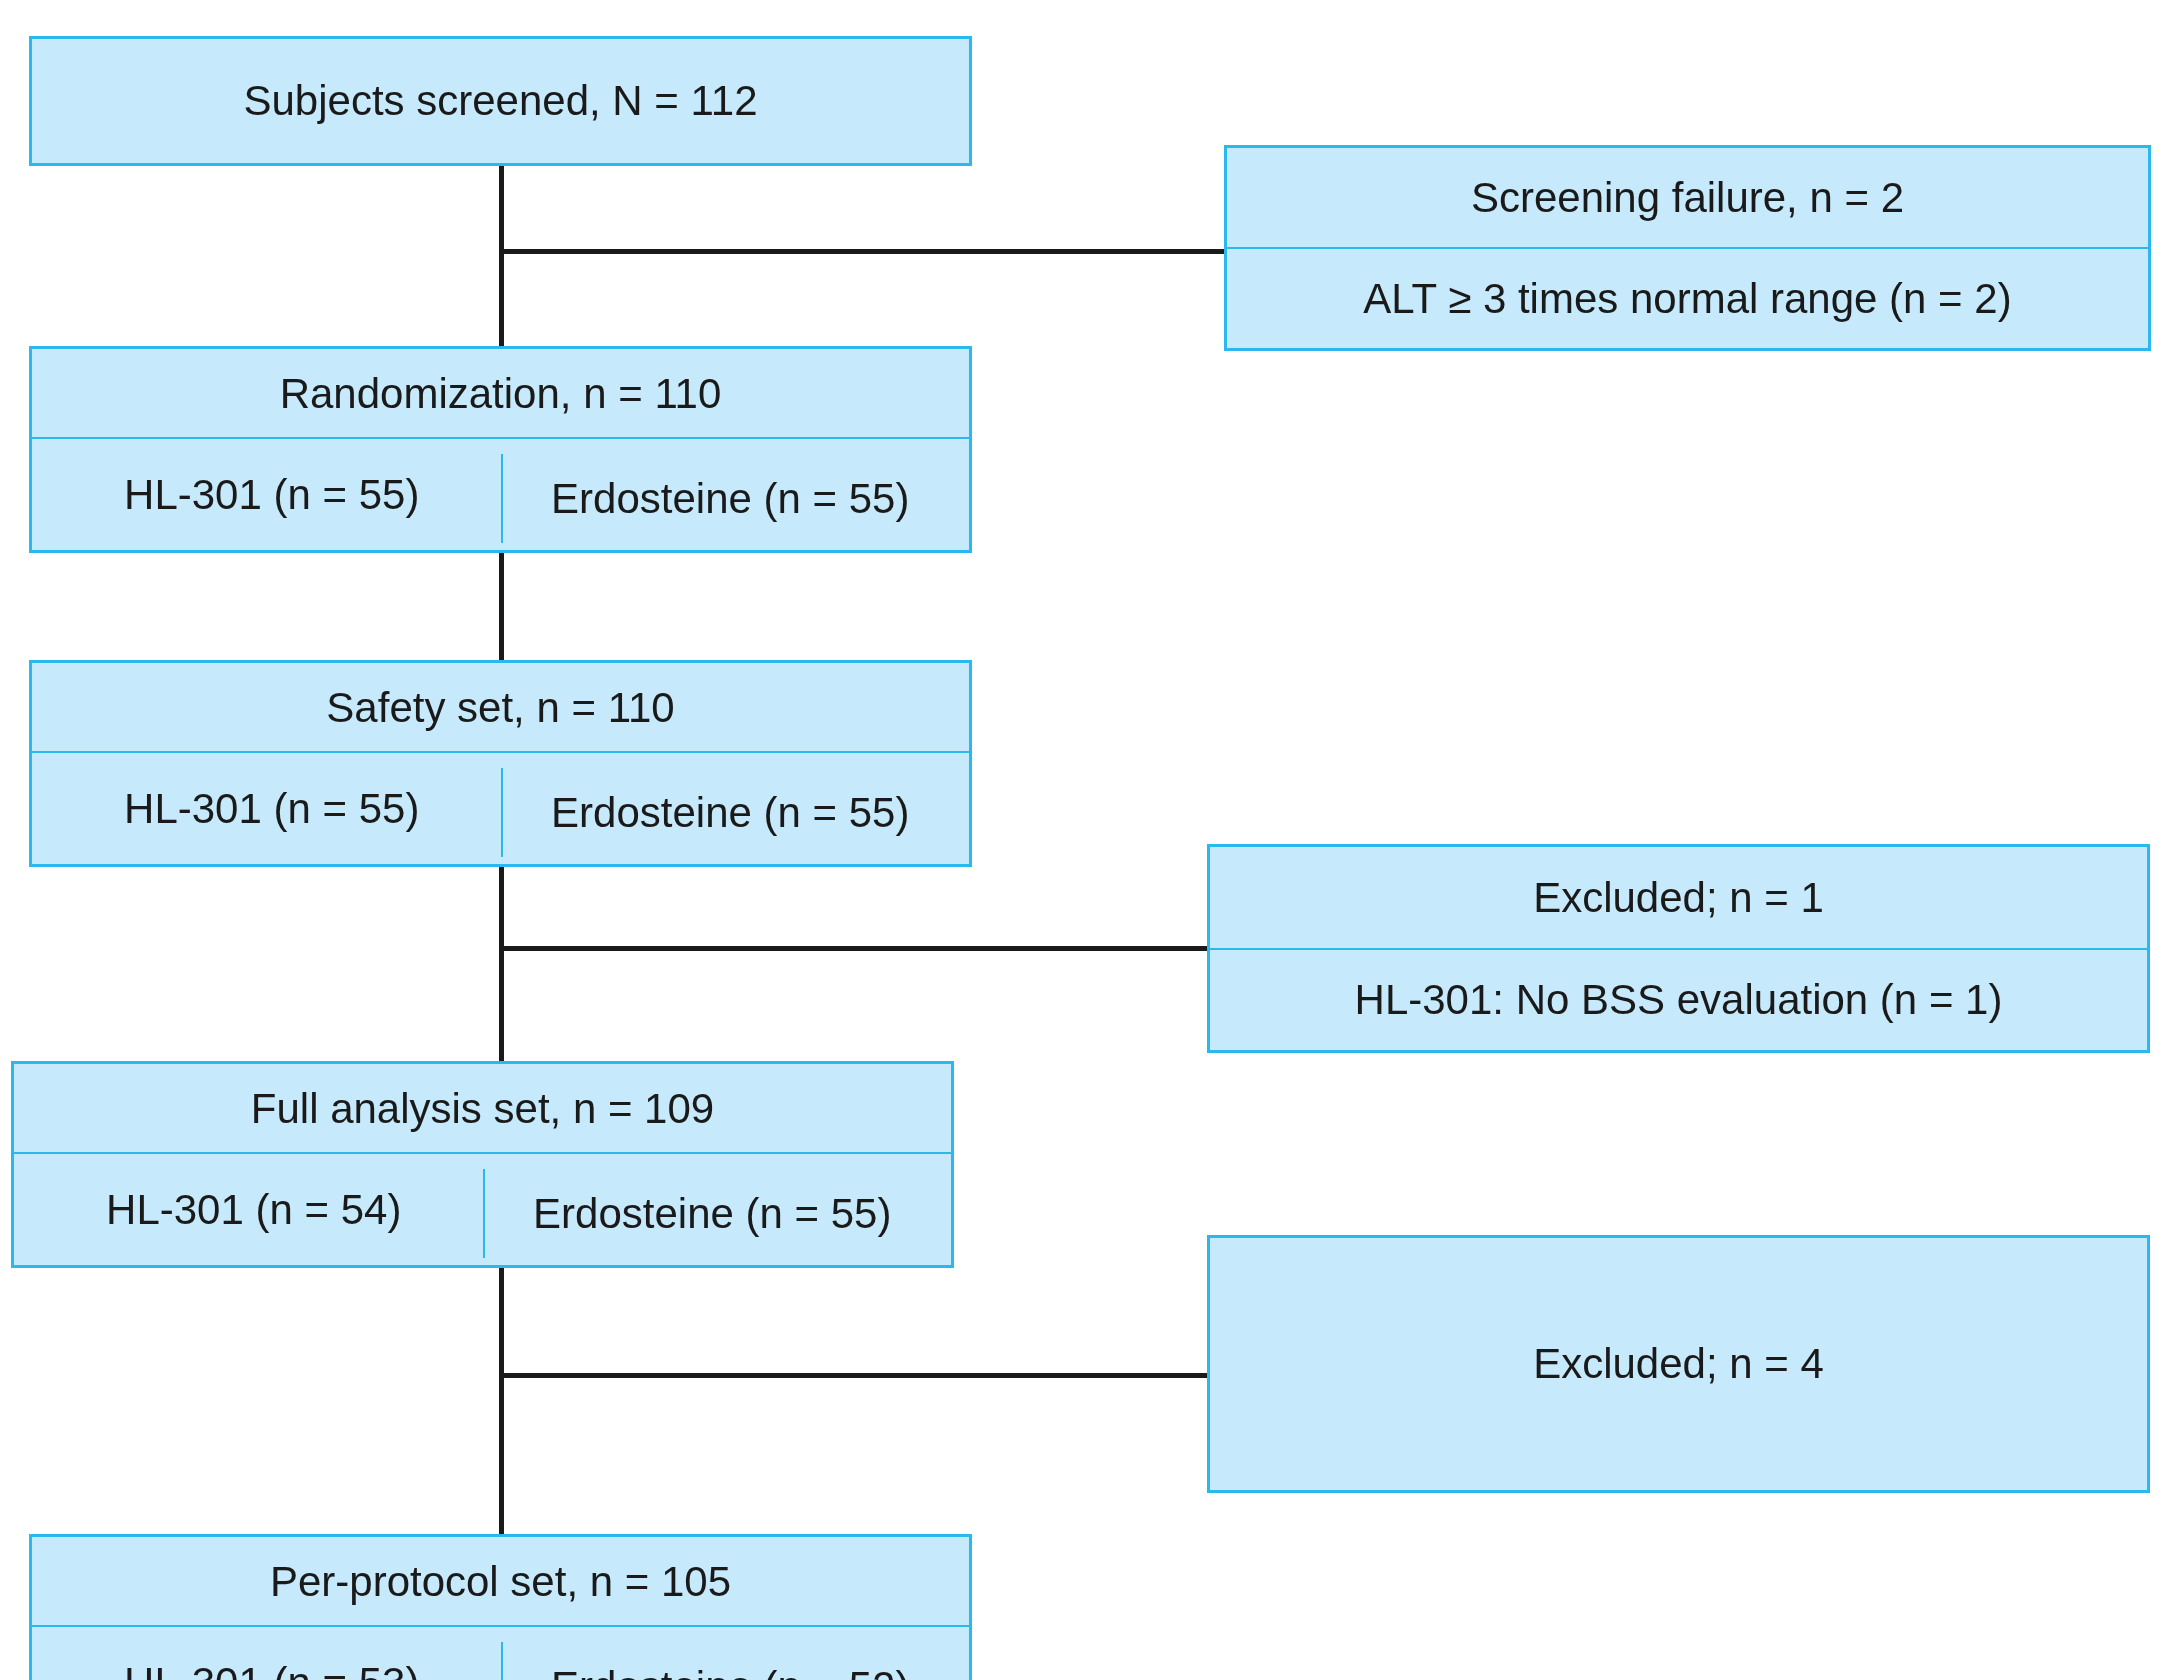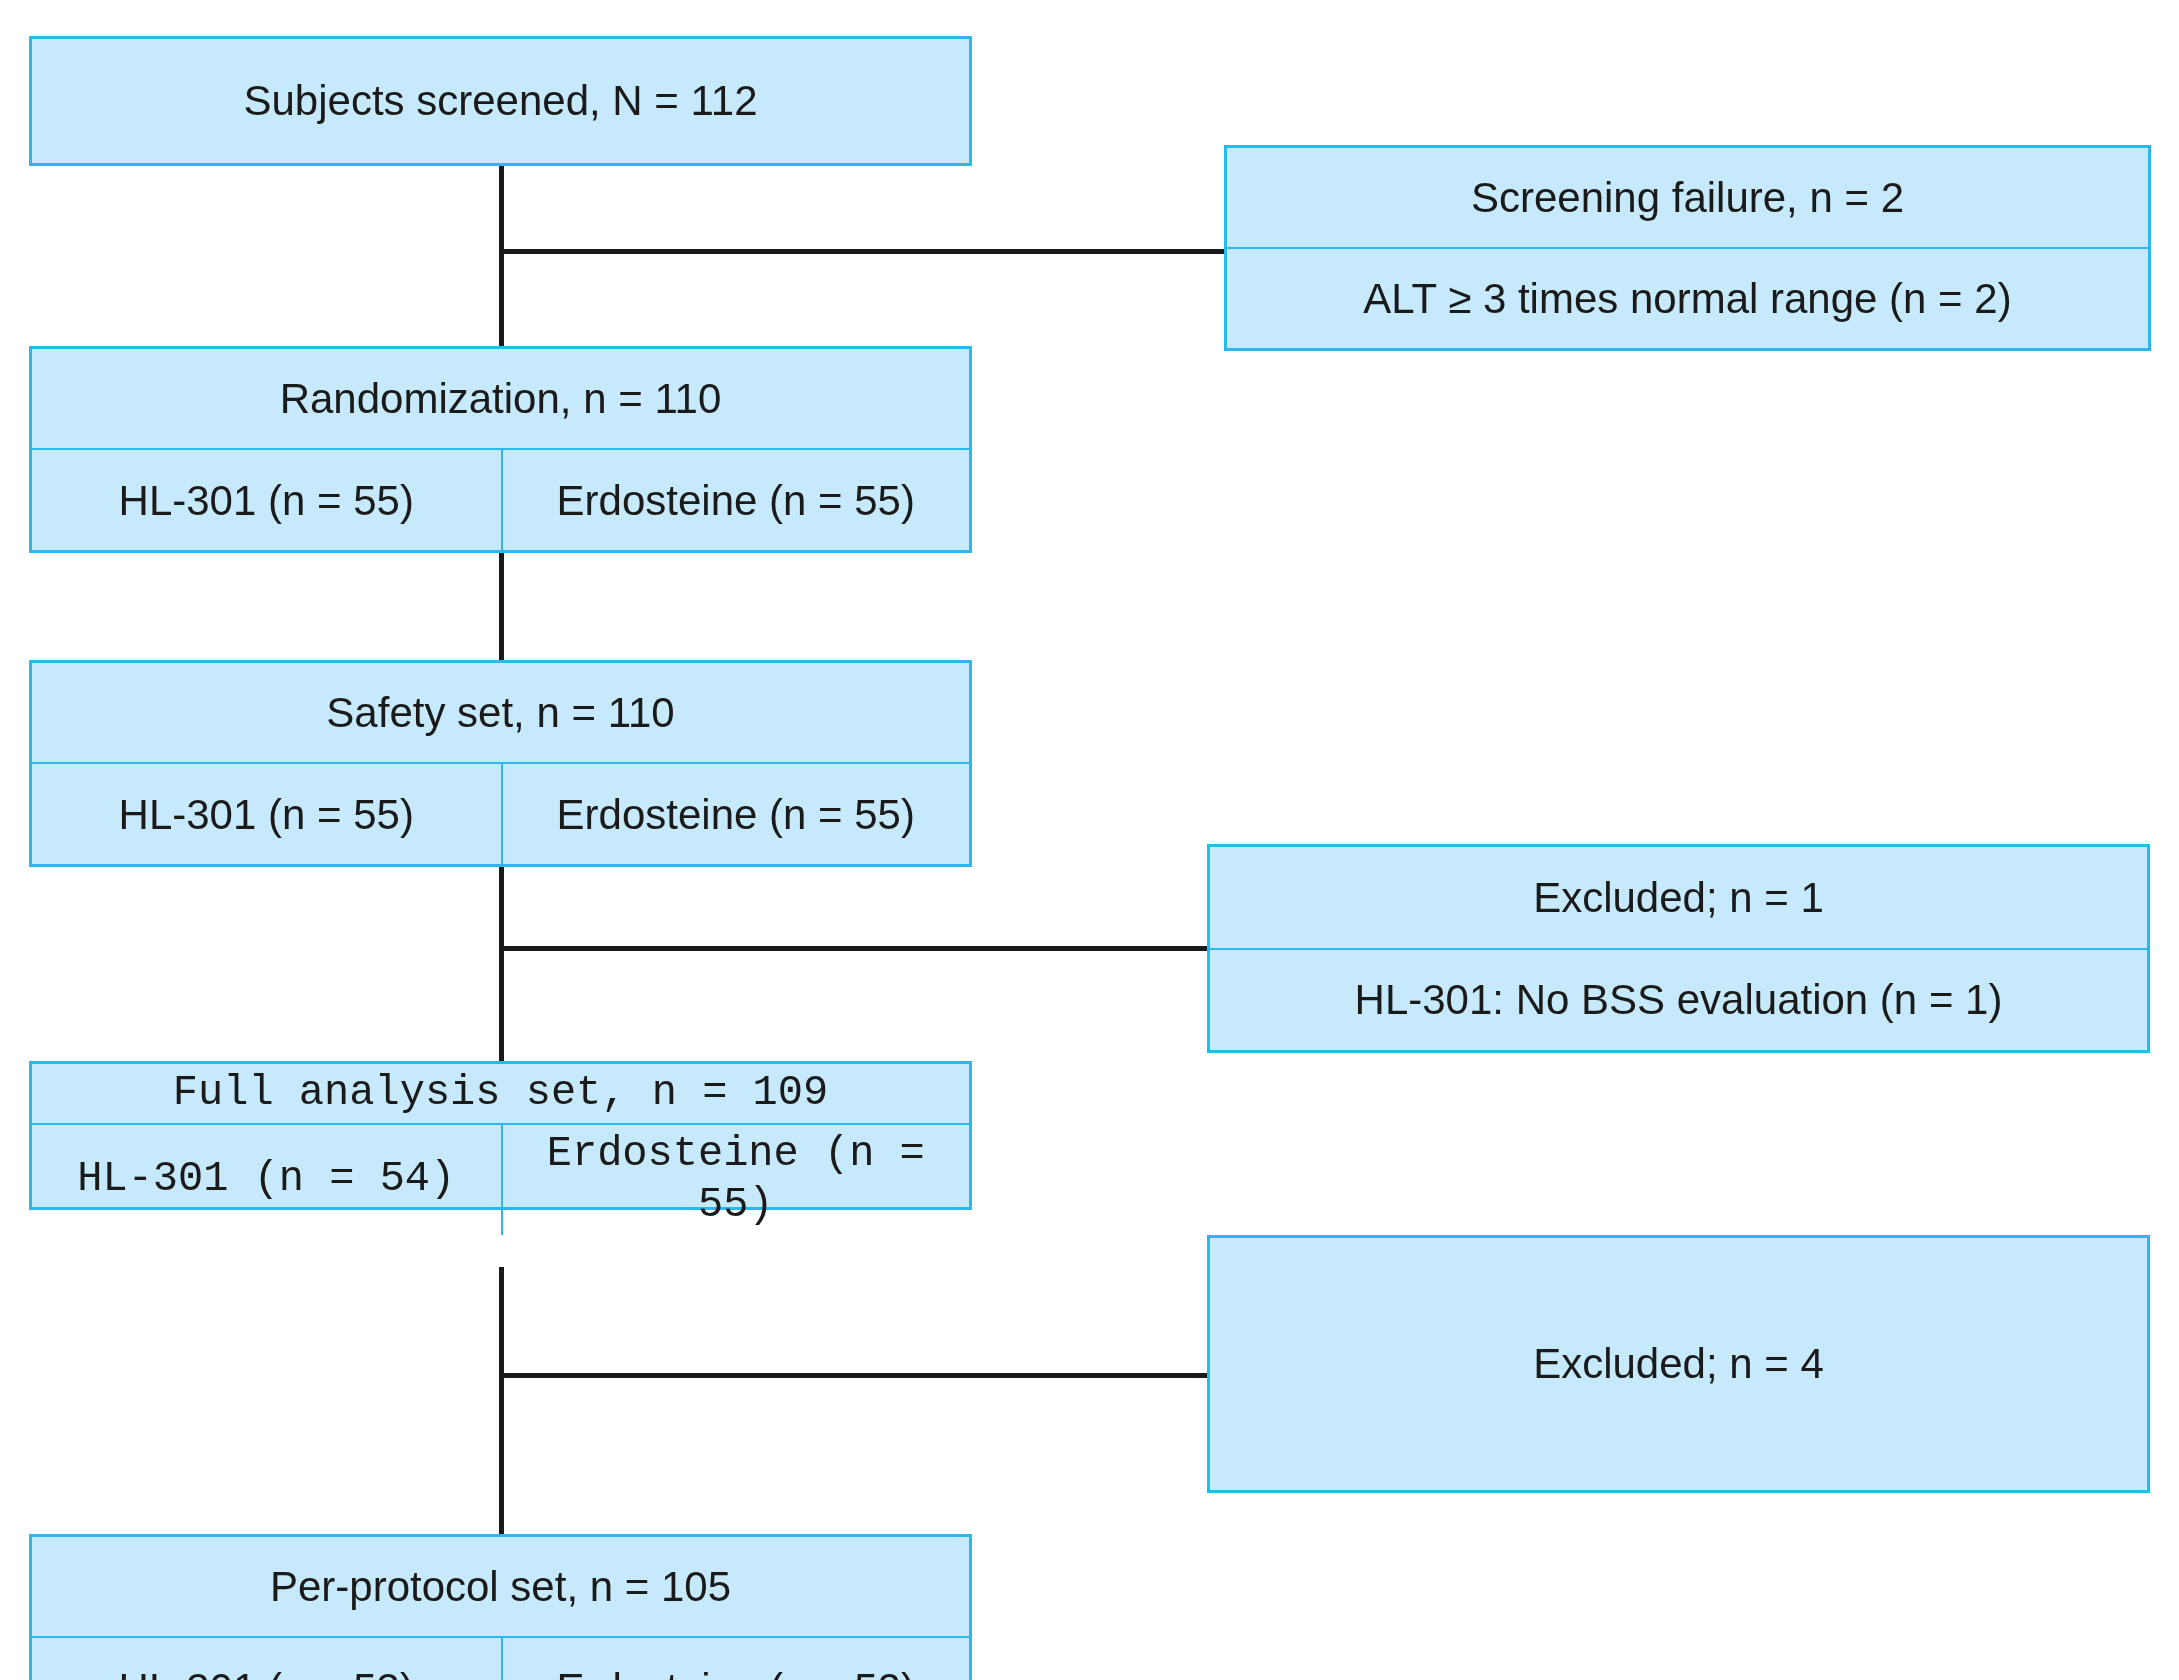--- a/index.html
+++ b/index.html
@@ -21,21 +21,21 @@
     justify-content:center;
     box-sizing:border-box;
     color:#1a1a1a;
     font-size:42px;
     line-height:1.22;
     text-align:center;
     white-space:pre-line;
     padding:3.8px 13.4px;
   }
   .row + .row{ border-top:2.9px solid #2bb8ee; }
-  .row.split{ padding:0;align-items:flex-end; }
+  .row.split{ padding:11px; }
   .cell{
     flex:1 1 50%;
     display:flex;
     align-items:center;
     justify-content:center;
     box-sizing:border-box;
     height:100%;
     font-size:42px;
     color:#1a1a1a;
     text-align:center;
@@ -74,21 +74,21 @@
   </div>
 
   <div class="box" style="left:29px; top:660px; width:943px; height:207px;">
     <div class="row">Safety set, n = 110</div>
     <div class="row split">
       <div class="cell">HL-301 (n = 55)</div>
       <div class="cell">Erdosteine (n = 55)</div>
     </div>
   </div>
 
-  <div class="box" style="left:29px; top:1061px; width:943px; height:149px;font-family:Liberation Mono, monospace;">
+  <div class="box" style="left:11px; top:1061px; width:943px; height:207px;">
     <div class="row">Full analysis set, n = 109</div>
     <div class="row split">
       <div class="cell">HL-301 (n = 54)</div>
       <div class="cell">Erdosteine (n = 55)</div>
     </div>
   </div>
 
   <div class="box" style="left:29px; top:1534px; width:943px; height:207px;">
     <div class="row">Per-protocol set, n = 105</div>
     <div class="row split">

